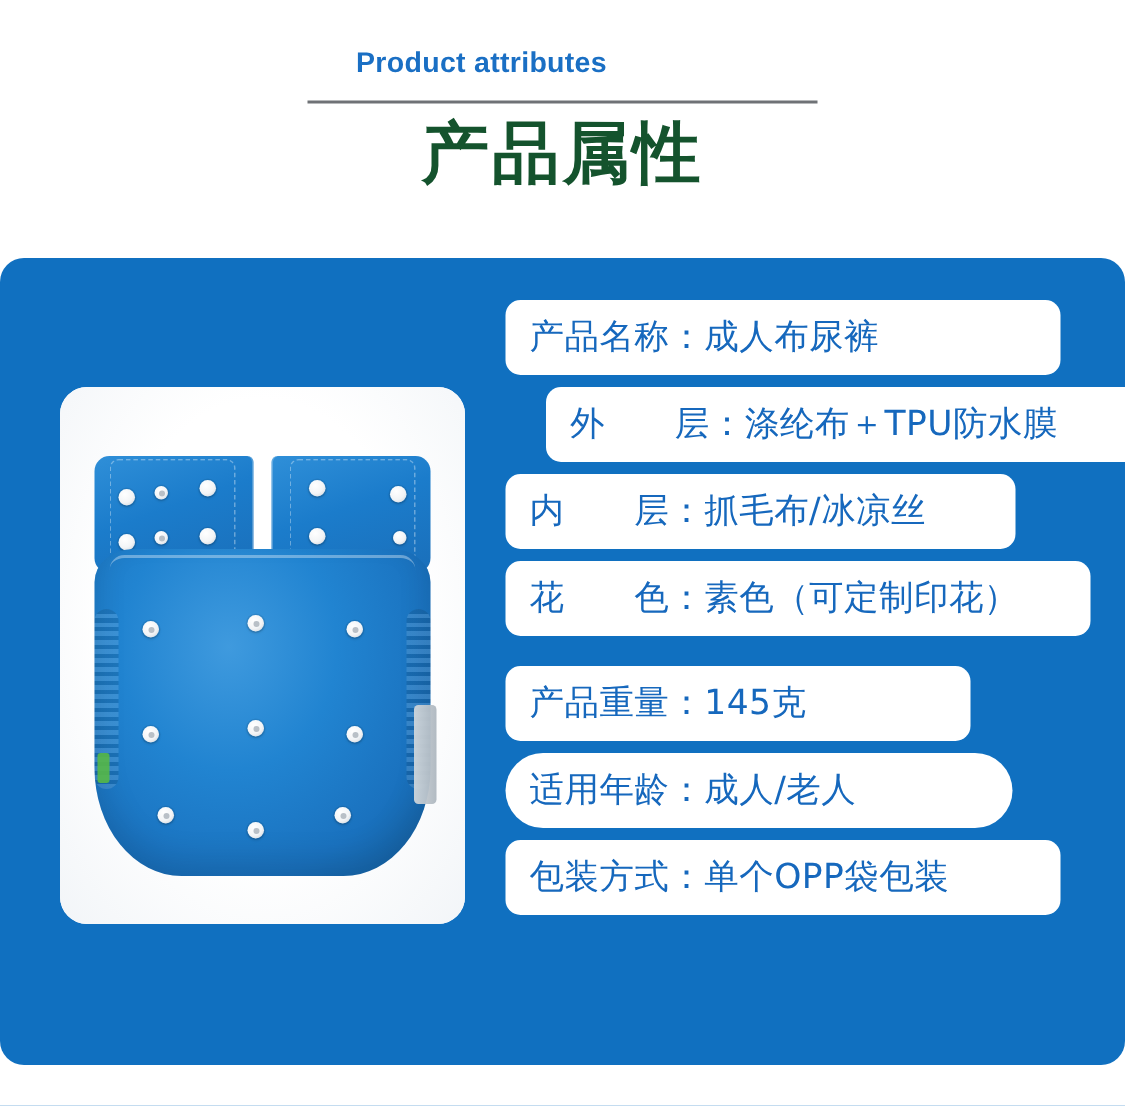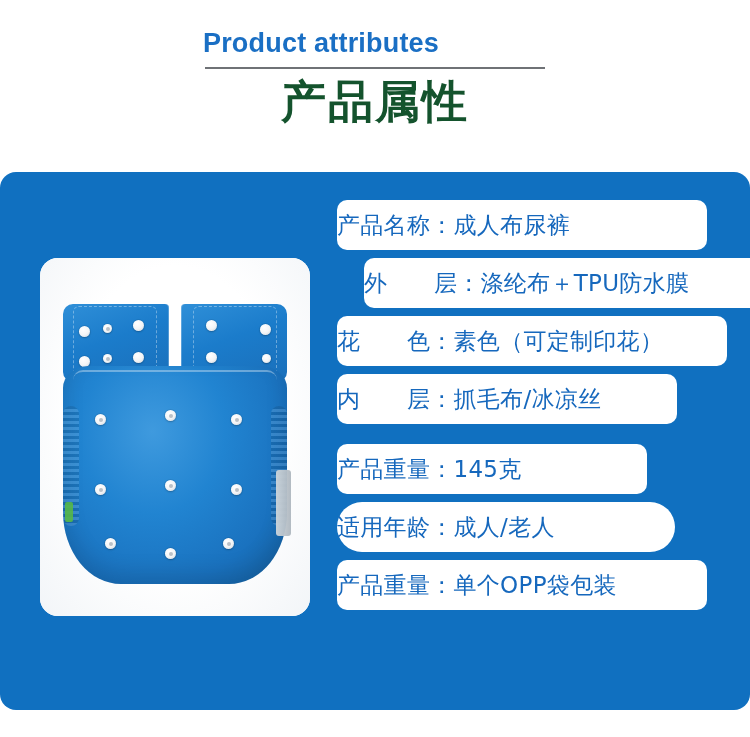--- a/index.html
+++ b/index.html
@@ -20,21 +20,21 @@
   .header {
     position: absolute;
     top: 0; left: 0;
     width: 750px;
     height: 172px;
     text-align: center;
   }
   .header-en {
     position: absolute;
     top: 27px; left: 0; width: 642px;
-    font-size: 27px;
+    font-size: 19px;
     font-weight: bold;
     color: #1a6fc4;
     letter-spacing: 0.2px;
     line-height: 32px;
   }
   .header-rule {
     position: absolute;
     top: 67px;
     left: 205px;
     width: 340px;
@@ -200,20 +200,21 @@
   }
   .row {
     position: relative;
     height: 50px;
     margin-bottom: 8px;
     background: #ffffff;
     border-radius: 10px;
     display: flex;
     align-items: center;
     box-sizing: border-box;
+    padding-left: 16px;
   }
   .row-w1 { width: 370px; }
   .row-w2 { width: 401px; margin-left: 27px; }
   .row-w3 { width: 340px; }
   .row-w4 { width: 390px; }
   .row-w5 { width: 310px; margin-top: 20px; }
   .row-w6 { width: 338px; border-radius: 25px; }
   .row-w7 { width: 401px; }
   .row-w8 { width: 370px; }
 
@@ -282,30 +283,30 @@
     </div>
   </div>
 
   <div class="rows">
     <div class="row row-w1">
       <span class="row-text">产品名称：成人布尿裤</span>
     </div>
     <div class="row row-w2">
       <span class="row-text">外　　层：涤纶布＋TPU防水膜</span>
     </div>
+    <div class="row row-w3">
+      <span class="row-text">内　　层：抓毛布/冰凉丝</span>
+    </div>
     <div class="row row-w4">
       <span class="row-text">花　　色：素色（可定制印花）</span>
     </div>
-    <div class="row row-w3">
-      <span class="row-text">内　　层：抓毛布/冰凉丝</span>
-    </div>
     <div class="row row-w5">
       <span class="row-text">产品重量：145克</span>
     </div>
     <div class="row row-w6">
       <span class="row-text">适用年龄：成人/老人</span>
     </div>
     <div class="row row-w8">
-      <span class="row-text">产品重量：单个OPP袋包装</span>
+      <span class="row-text">包装方式：单个OPP袋包装</span>
     </div>
   </div>
 
 </div>
 
 </body></html>

